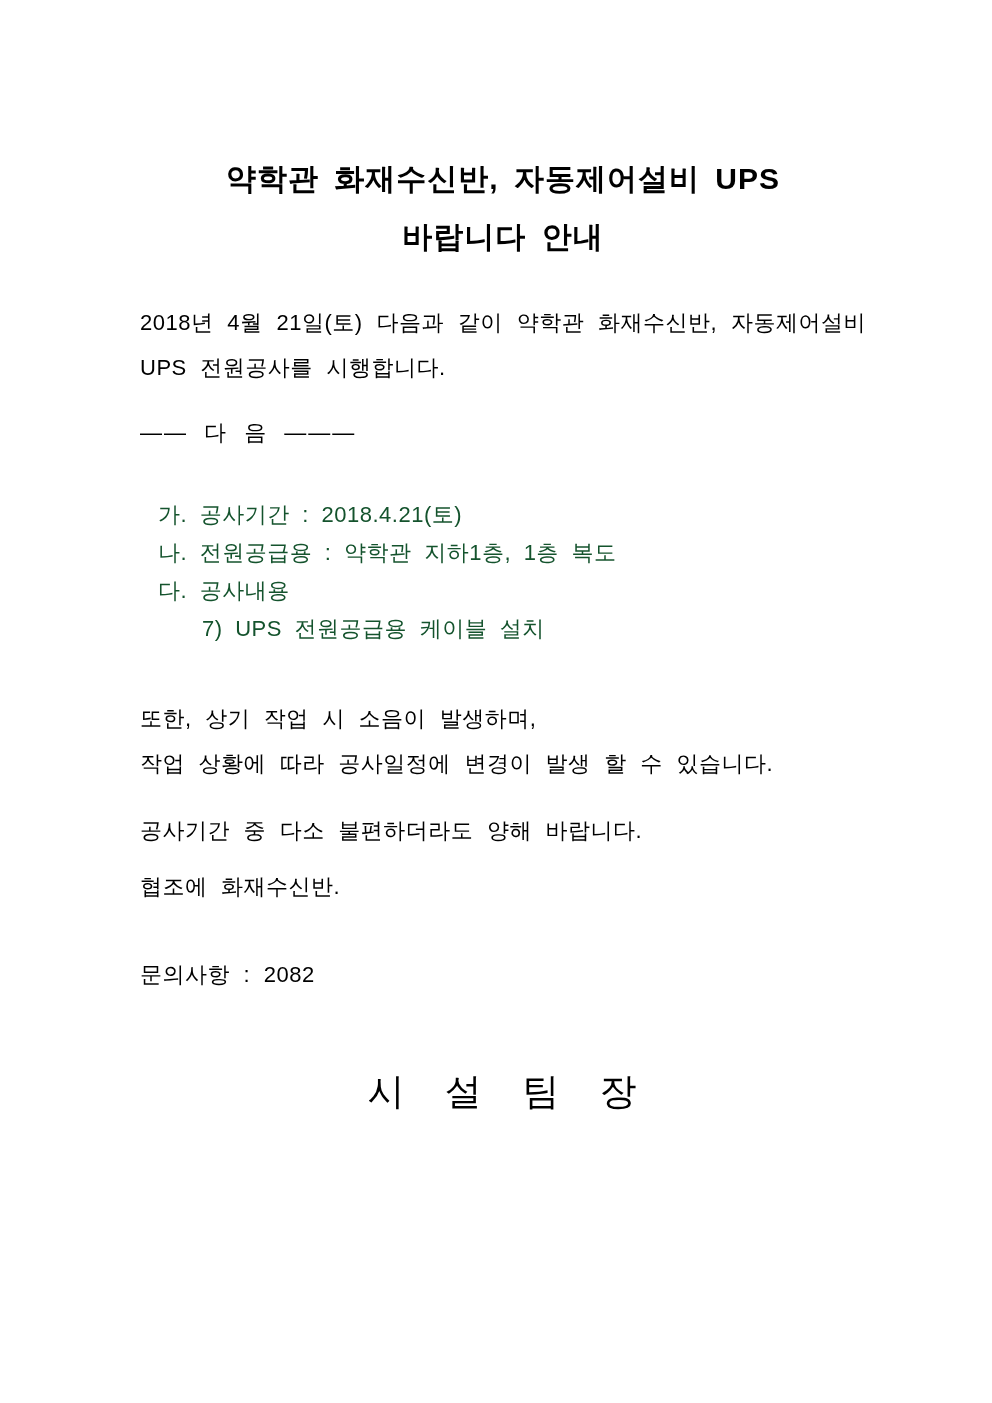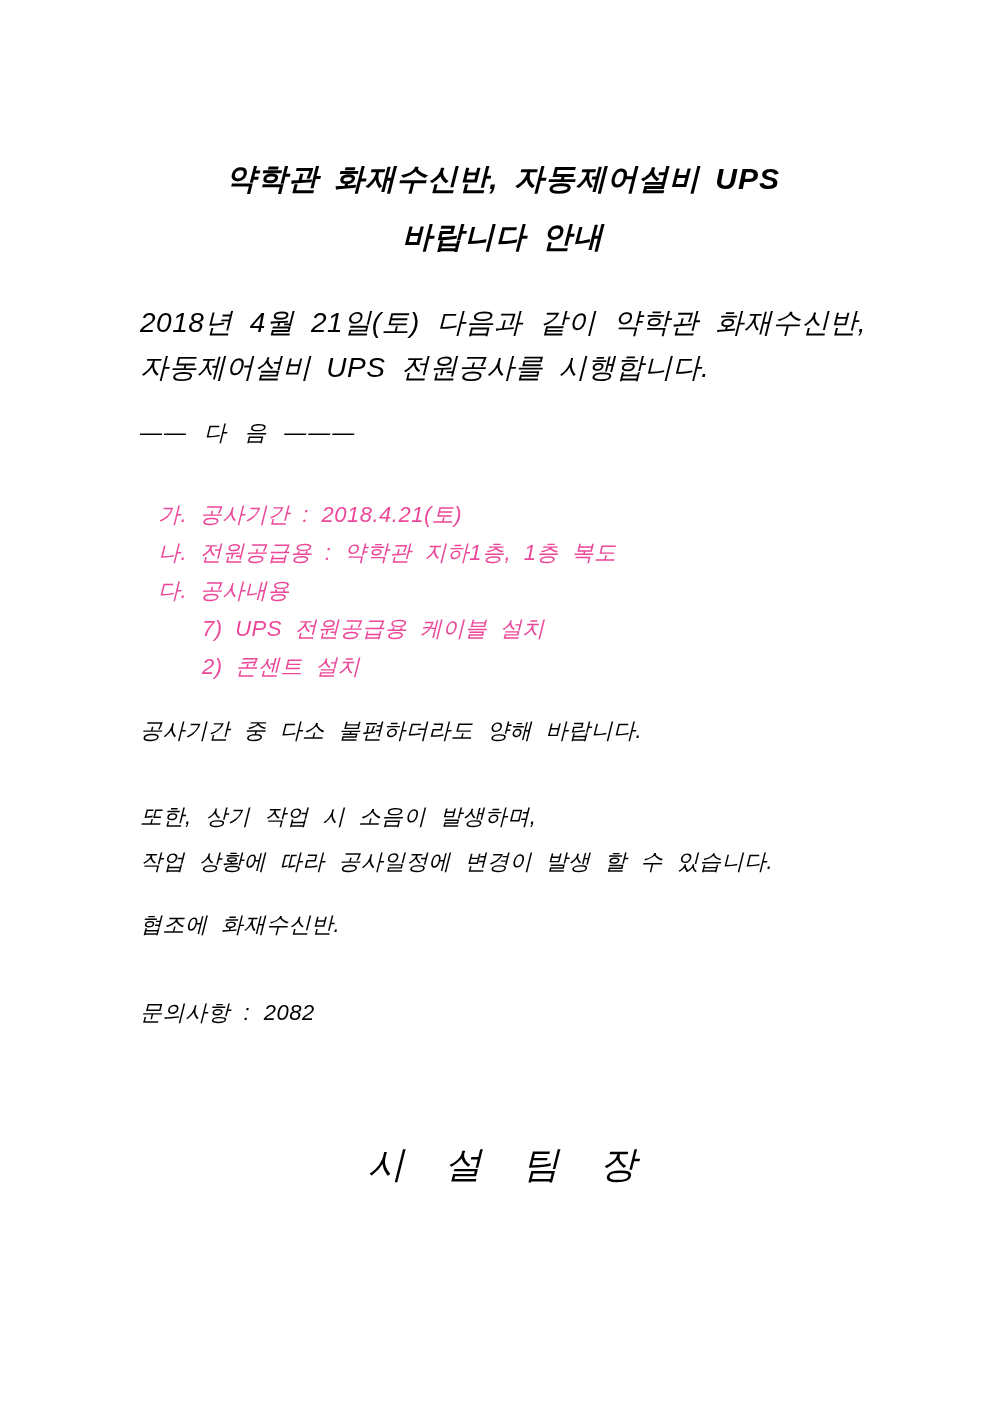--- a/index.html
+++ b/index.html
@@ -9,71 +9,70 @@
     height: 1403px;
     font-family: "Liberation Sans", "DejaVu Sans", sans-serif;
     color: #000000;
     overflow: hidden;
   }
   .page {
     width: 992px;
     height: 1403px;
     background: #ffffff;
     padding: 150px 126px 0 140px;
-    font-style: italic;
   }
   .title {
     text-align: center;
     font-size: 30px;
     font-weight: bold;
     line-height: 58px;
     letter-spacing: 1px;
     word-spacing: 6px;
     color: #000000;
   }
   .title-line { display: block; }
   .intro {
     margin-top: 34px;
-    font-size: 28px;
+    font-size: 22px;
     line-height: 45px;
     text-align: justify;
     text-align-last: left;
     word-spacing: 7px;
     letter-spacing: 0.5px;
   }
   .divider {
     margin-top: 30px;
     font-size: 22px;
     line-height: 26px;
     letter-spacing: 2px;
     word-spacing: 8px;
   }
   .notice-list {
     margin-top: 50px;
-    color: #ec4899;
+    color: #14532d;
     font-size: 22px;
     letter-spacing: 0.5px;
     word-spacing: 6px;
   }
   .notice-item { line-height: 38px; }
   .lvl1 { padding-left: 18px; }
   .lvl2 { padding-left: 62px; }
   .para {
     font-size: 22px;
     line-height: 45px;
     letter-spacing: 0.5px;
     word-spacing: 7px;
   }
   .closing-1 { margin-top: 30px; line-height: 30px; }
   .closing-2 { margin-top: 48px; }
   .para-line { display: block; }
   .thanks { margin-top: 26px; line-height: 30px; }
   .contact { margin-top: 58px; line-height: 30px; }
   .signature {
-    margin-top: 112px;
+    margin-top: 77px;
     text-align: center;
     font-size: 37px;
     line-height: 50px;
     font-weight: normal;
     letter-spacing: 2px;
     word-spacing: 26px;
     color: #000000;
   }
 </style>
 </head>
@@ -88,29 +87,28 @@
 
   <p class="intro">2018년 4월 21일(토) 다음과 같이 약학관 화재수신반, 자동제어설비 UPS 전원공사를 시행합니다.</p>
 
   <p class="divider">—— 다 음 ———</p>
 
   <div class="notice-list">
     <p class="notice-item lvl1">가. 공사기간 : 2018.4.21(토)</p>
     <p class="notice-item lvl1">나. 전원공급용 : 약학관 지하1층, 1층 복도</p>
     <p class="notice-item lvl1">다. 공사내용</p>
     <p class="notice-item lvl2">7) UPS 전원공급용 케이블 설치</p>
-    <p class="notice-item lvl2">2) 콘센트 설치</p>
   </div>
-
-  <p class="para closing-1">공사기간 중 다소 불편하더라도 양해 바랍니다.</p>
 
   <p class="para closing-2">
     <span class="para-line">또한, 상기 작업 시 소음이 발생하며,</span>
     <span class="para-line">작업 상황에 따라 공사일정에 변경이 발생 할 수 있습니다.</span>
   </p>
+
+  <p class="para closing-1">공사기간 중 다소 불편하더라도 양해 바랍니다.</p>
 
   <p class="para thanks">협조에 화재수신반.</p>
 
   <p class="para contact">문의사항 : 2082</p>
 
   <p class="signature">시 설 팀 장</p>
 
 </div>
 
 </body></html>

